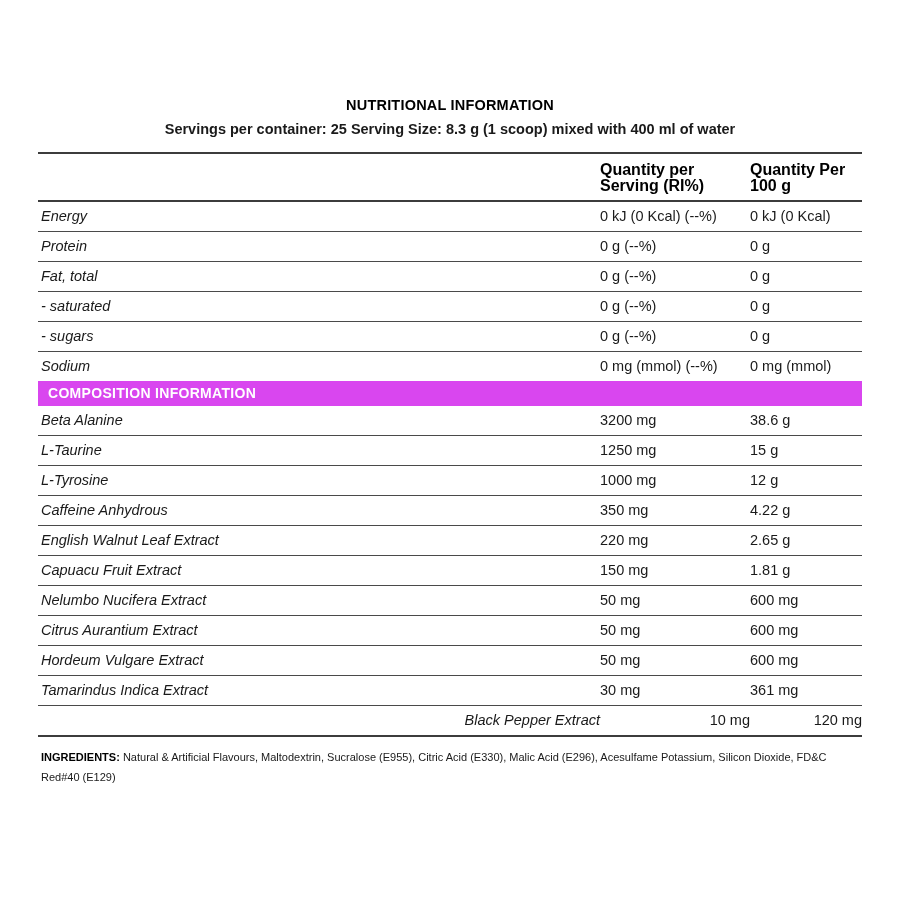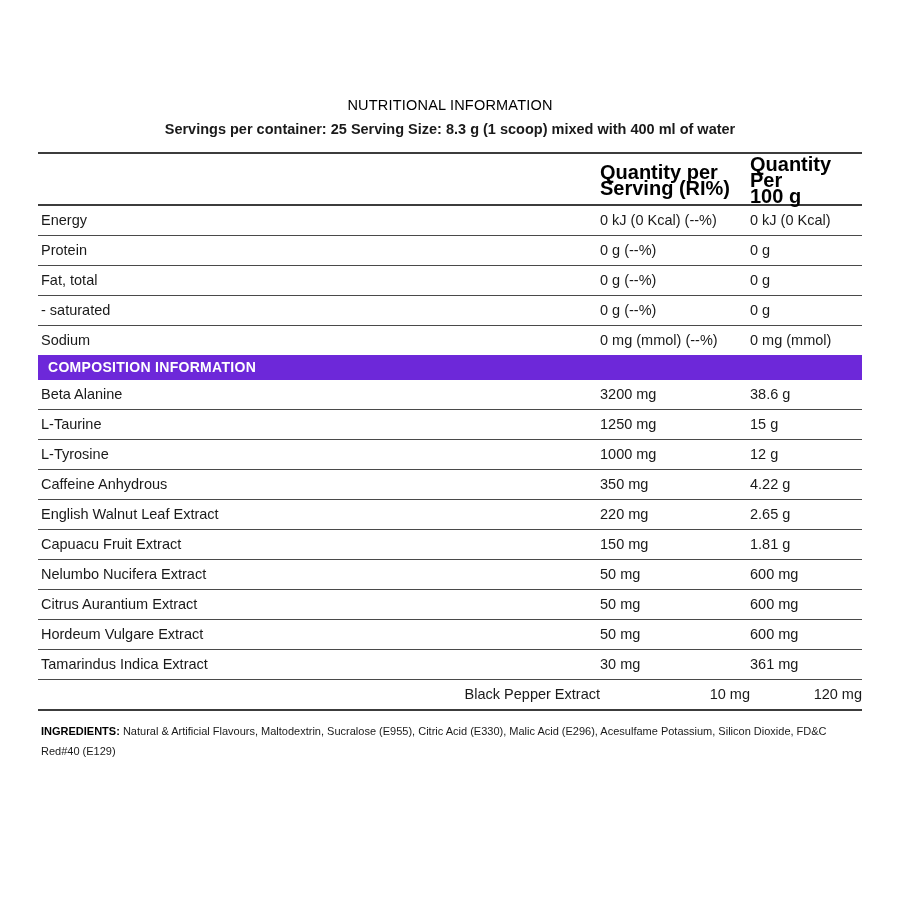--- a/index.html
+++ b/index.html
@@ -23,21 +23,21 @@
     padding: 0 38px;
   }
 
   
   .titles {
     padding-top: 96px;
     text-align: center;
   }
   .main-title {
     font-size: 14.5px;
-    font-weight: normal;
+    font-weight: bold;
     letter-spacing: 0.2px;
     line-height: 19px;
     color: #000;
   }
   .serving-line {
     font-size: 14.5px;
     font-weight: bold;
     line-height: 21px;
     margin-top: 4px;
     color: #1a1a1a;
@@ -62,42 +62,42 @@
     font-size: 14.5px;
     font-weight: normal;
     color: #1a1a1a;
   }
 
   
   .head-row th {
     border-top: 2px solid #3c3c3c;
     border-bottom: 2px solid #3c3c3c;
     font-weight: bold;
-    font-size: 20px;
+    font-size: 16px;
     line-height: 16px;
     height: 44px;
     padding-top: 2px;
     color: #000;
   }
   .head-row th .hdr-l1 { display: block; }
   .head-row th .hdr-l2 { display: block; }
 
   
   .data-row td {
     height: 29px;
     border-bottom: 1.6px solid #4a4a4a;
     line-height: 29px;
     white-space: nowrap;
   }
-  .data-row td.cell-name { padding-left: 3px; }
+  .data-row td.cell-name { padding-left: 3px; font-style: italic; }
   .data-row.last-nutri td { border-bottom: none; margin-left: 35px; }
 
   
   .section-row td {
-    background: #6d28d9;
+    background: #d946ef;
     color: #ffffff;
     font-weight: bold;
     font-size: 14px;
     letter-spacing: 0.3px;
     height: 25px;
     line-height: 25px;
     padding-left: 10px;
   }
 
   
@@ -164,20 +164,25 @@
         <tr class="data-row">
           <td class="cell-name">Fat, total</td>
           <td>0 g (--%)</td>
           <td>0 g</td>
         </tr>
         <tr class="data-row">
           <td class="cell-name">- saturated</td>
           <td>0 g (--%)</td>
           <td>0 g</td>
         </tr>
+        <tr class="data-row">
+          <td class="cell-name">- sugars</td>
+          <td>0 g (--%)</td>
+          <td>0 g</td>
+        </tr>
         <tr class="data-row last-nutri">
           <td class="cell-name">Sodium</td>
           <td>0 mg (mmol) (--%)</td>
           <td>0 mg (mmol)</td>
         </tr>
       </tbody>
     <tbody>
       <tr class="section-row">
         <td colspan="3">COMPOSITION INFORMATION</td>
       </tr>

